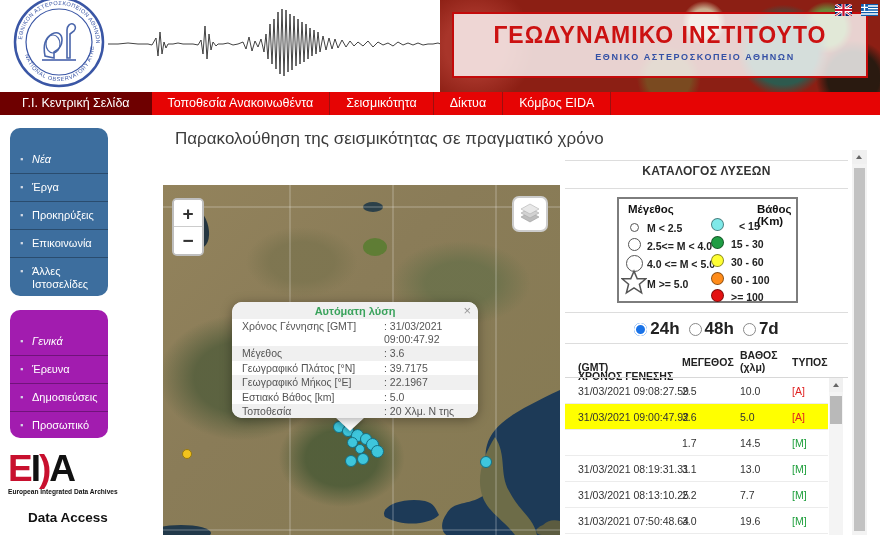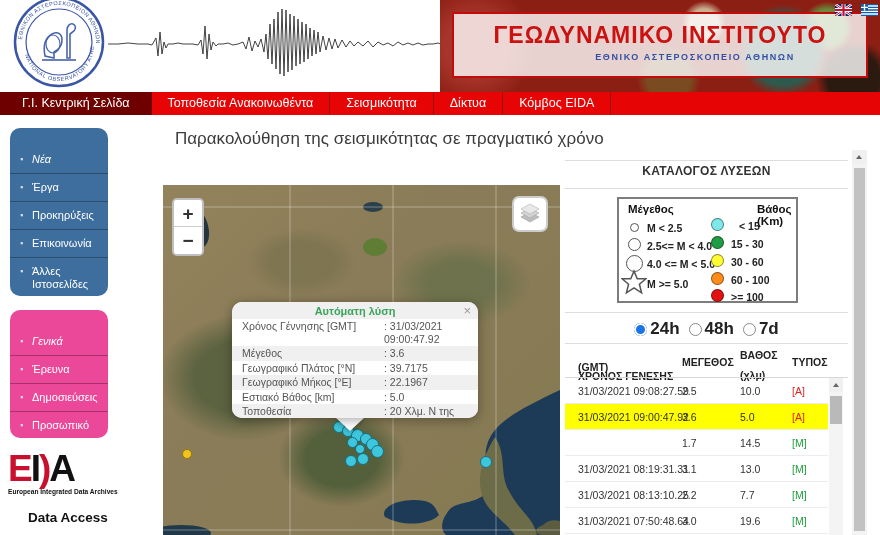--- a/index.html
+++ b/index.html
@@ -29,21 +29,21 @@
   .nav{position:absolute;left:0;top:92px;width:880px;height:23px;background:#e60404;display:flex;}
   .nav-item{height:23px;line-height:23px;padding:0 16px;color:#fff;font-size:12.5px;
       border-right:1px solid #9d0f0f;white-space:nowrap;cursor:pointer;}
   .nav-item.active{background:#6e0000;padding:0 22px;border-right:none;}
   .flag{position:absolute;top:4px;width:17px;height:12px;}
   .flag-uk{left:835px;} .flag-gr{left:861px;}
 
   
   .side-panel{position:absolute;left:10px;width:98px;border-radius:10px;padding:18px 0 8px 0;}
   .side1{top:128px;height:168px;background:#3d6e9e;}
-  .side2{top:310px;height:128px;background:#ec4899;}
+  .side2{top:310px;height:128px;background:#a21caf;}
   .side-item{position:relative;padding:7px 4px 7px 22px;color:#fff;font-size:11px;line-height:13px;
       border-top:1px solid rgba(0,0,0,0.30);cursor:pointer;}
   .side-item:first-child{border-top:none;font-style:italic;}
   .side-item::before{content:"▪";position:absolute;left:10px;top:7px;font-size:9px;color:#d5dbe6;}
   .eida{position:absolute;left:8px;top:450px;width:140px;}
   .eida-word{font-weight:bold;font-size:37px;line-height:37px;letter-spacing:-2px;font-family:"Liberation Sans",sans-serif;}
   .eida-red{color:#c8102e;} .eida-blk{color:#111;}
   .eida-tag{font-size:6.6px;font-weight:bold;color:#111;margin-top:1px;}
   .data-access{position:absolute;left:28px;top:510px;font-size:13.5px;font-weight:bold;color:#111;}
 
@@ -331,21 +331,21 @@
       <span>7d</span>
     </span>
   </div>
 
   <div class="hr" style="top:343px;"></div>
 
   <div class="th" style="left:578px;top:370px;">ΧΡΟΝΟΣ ΓΕΝΕΣΗΣ</div>
   <div class="th" style="left:578px;top:361px;">(GMT)</div>
   <div class="th" style="left:682px;top:356px;">ΜΕΓΕΘΟΣ</div>
   <div class="th" style="left:740px;top:349px;">ΒΑΘΟΣ</div>
-  <div class="th" style="left:740px;top:361px;margin-top:8px;">(χλμ)</div>
+  <div class="th" style="left:740px;top:361px;">(χλμ)</div>
   <div class="th" style="left:792px;top:356px;">ΤΥΠΟΣ</div>
   <div class="hr" style="top:377px;background:#d8d8d8;"></div>
 
   <div class="rows">
     <div class="tr">
       <span class="td c1">31/03/2021 09:08:27.59</span>
       <span class="td c2">2.5</span>
       <span class="td c3">10.0</span>
       <span class="td c4" style="color: rgb(224, 32, 32);">[A]</span>
     </div>

